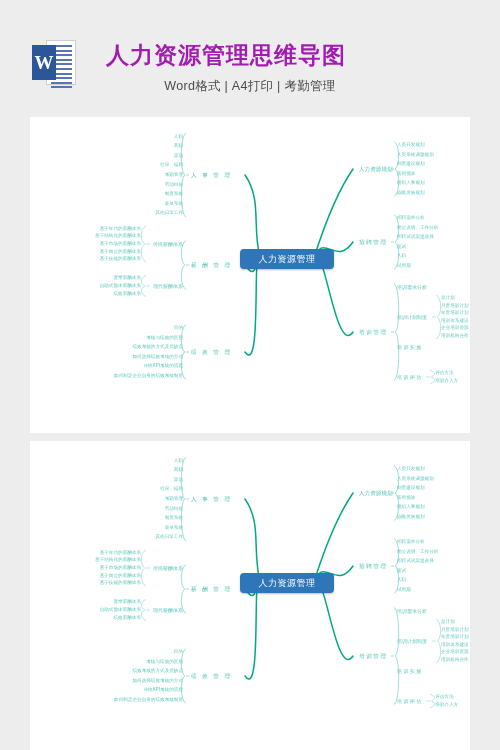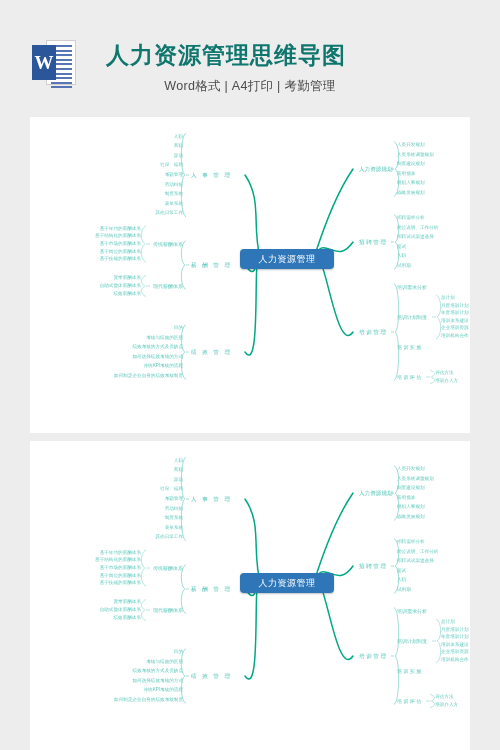--- a/index.html
+++ b/index.html
@@ -21,21 +21,21 @@
   .logo .lines{position:absolute;left:19px;top:5px;width:21px;height:36px;}
   .logo .lines i{display:block;height:2px;background:#3b5ea8;margin-bottom:2.6px;opacity:.85;}
   .logo .wbox{
     position:absolute;left:0;top:5px;width:24px;height:35px;
     background:#2b579a;color:#fff;font-weight:bold;font-size:19px;
     display:flex;align-items:center;justify-content:center;
     font-family:"Liberation Serif","DejaVu Serif",serif;
   }
   .title{
     position:absolute;left:0;top:40px;width:452px;text-align:center;
-    font-size:23px;font-weight:bold;color:#0f766e;letter-spacing:1px;
+    font-size:23px;font-weight:bold;color:#a21caf;letter-spacing:1px;
   }
   .subtitle{
     position:absolute;left:0;top:78px;width:500px;text-align:center;
     font-size:12.5px;color:#4b4b4b;letter-spacing:.3px;
   }
 
   
   .card{
     position:absolute;left:30px;width:440px;height:316px;
     background:#ffffff;overflow:hidden;

